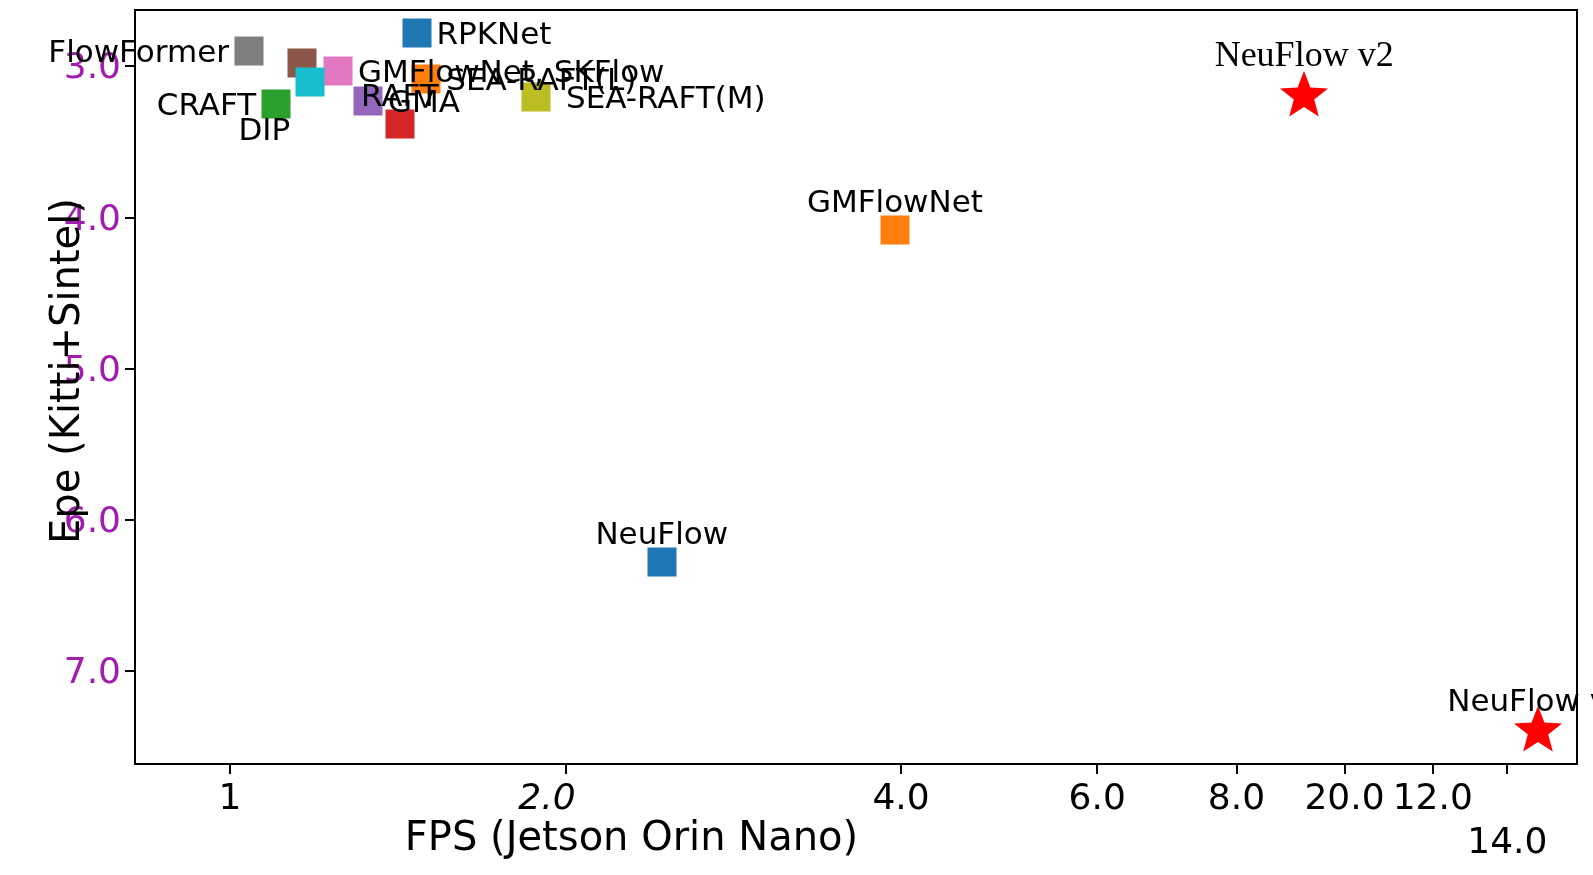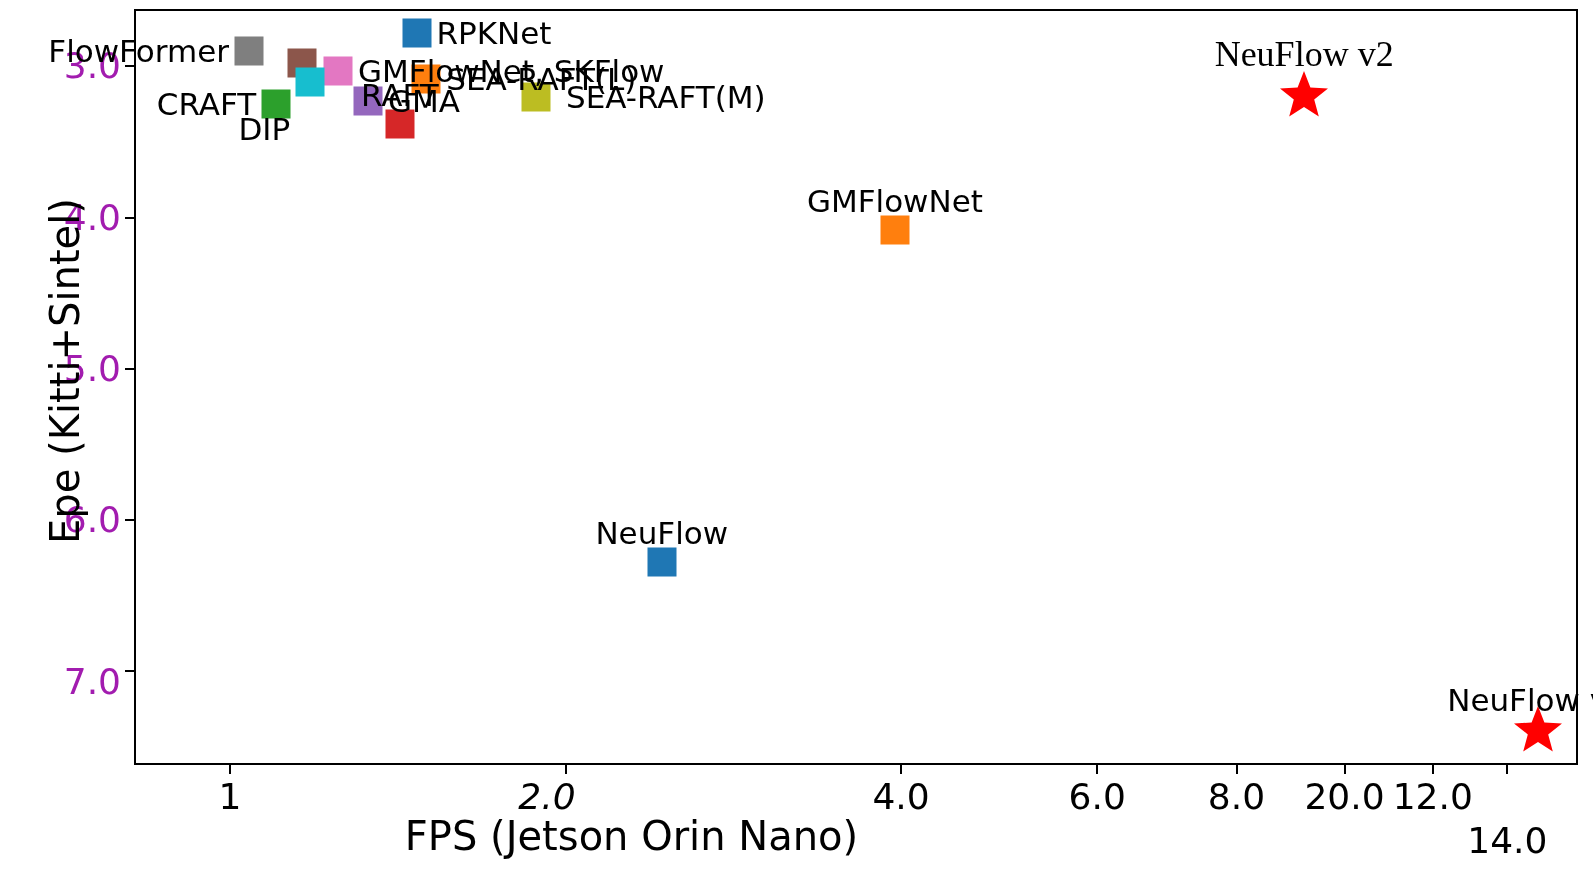--- a/index.html
+++ b/index.html
@@ -68,21 +68,21 @@
   <div id="yticks">
       <div class="ytick-mark" style="top: 65.456px;"></div>
       <div class="ytick-label" style="top: 66.456px;">3.0</div>
       <div class="ytick-mark" style="top: 216.656px;"></div>
       <div class="ytick-label" style="top: 217.656px;">4.0</div>
       <div class="ytick-mark" style="top: 367.856px;"></div>
       <div class="ytick-label" style="top: 368.856px;">5.0</div>
       <div class="ytick-mark" style="top: 519.056px;"></div>
       <div class="ytick-label" style="top: 520.056px;">6.0</div>
       <div class="ytick-mark" style="top: 670.256px;"></div>
-      <div class="ytick-label" style="top: 671.256px; margin-top: 11px;">7.0</div>
+      <div class="ytick-label" style="top: 671.256px;">7.0</div>
     </div>
   <div id="points">
       <div class="pt-square" style="left: 249.033px; top: 51.336px; background: rgb(127, 127, 127);"></div>
       <div class="pt-square" style="left: 416.518px; top: 33.192px; background: rgb(31, 119, 180);"></div>
       <div class="pt-square" style="left: 301.886px; top: 63.432px; background: rgb(140, 86, 75);"></div>
       <div class="pt-square" style="left: 338.052px; top: 70.992px; background: rgb(227, 119, 194);"></div>
       <div class="pt-square" style="left: 310.16px; top: 81.576px; background: rgb(23, 190, 207);"></div>
       <div class="pt-square" style="left: 426.296px; top: 78.552px; background: rgb(255, 127, 14);"></div>
       <div class="pt-square" style="left: 276.181px; top: 104.256px; background: rgb(44, 160, 44);"></div>
       <div class="pt-square" style="left: 368.078px; top: 101.232px; background: rgb(148, 103, 189);"></div>

